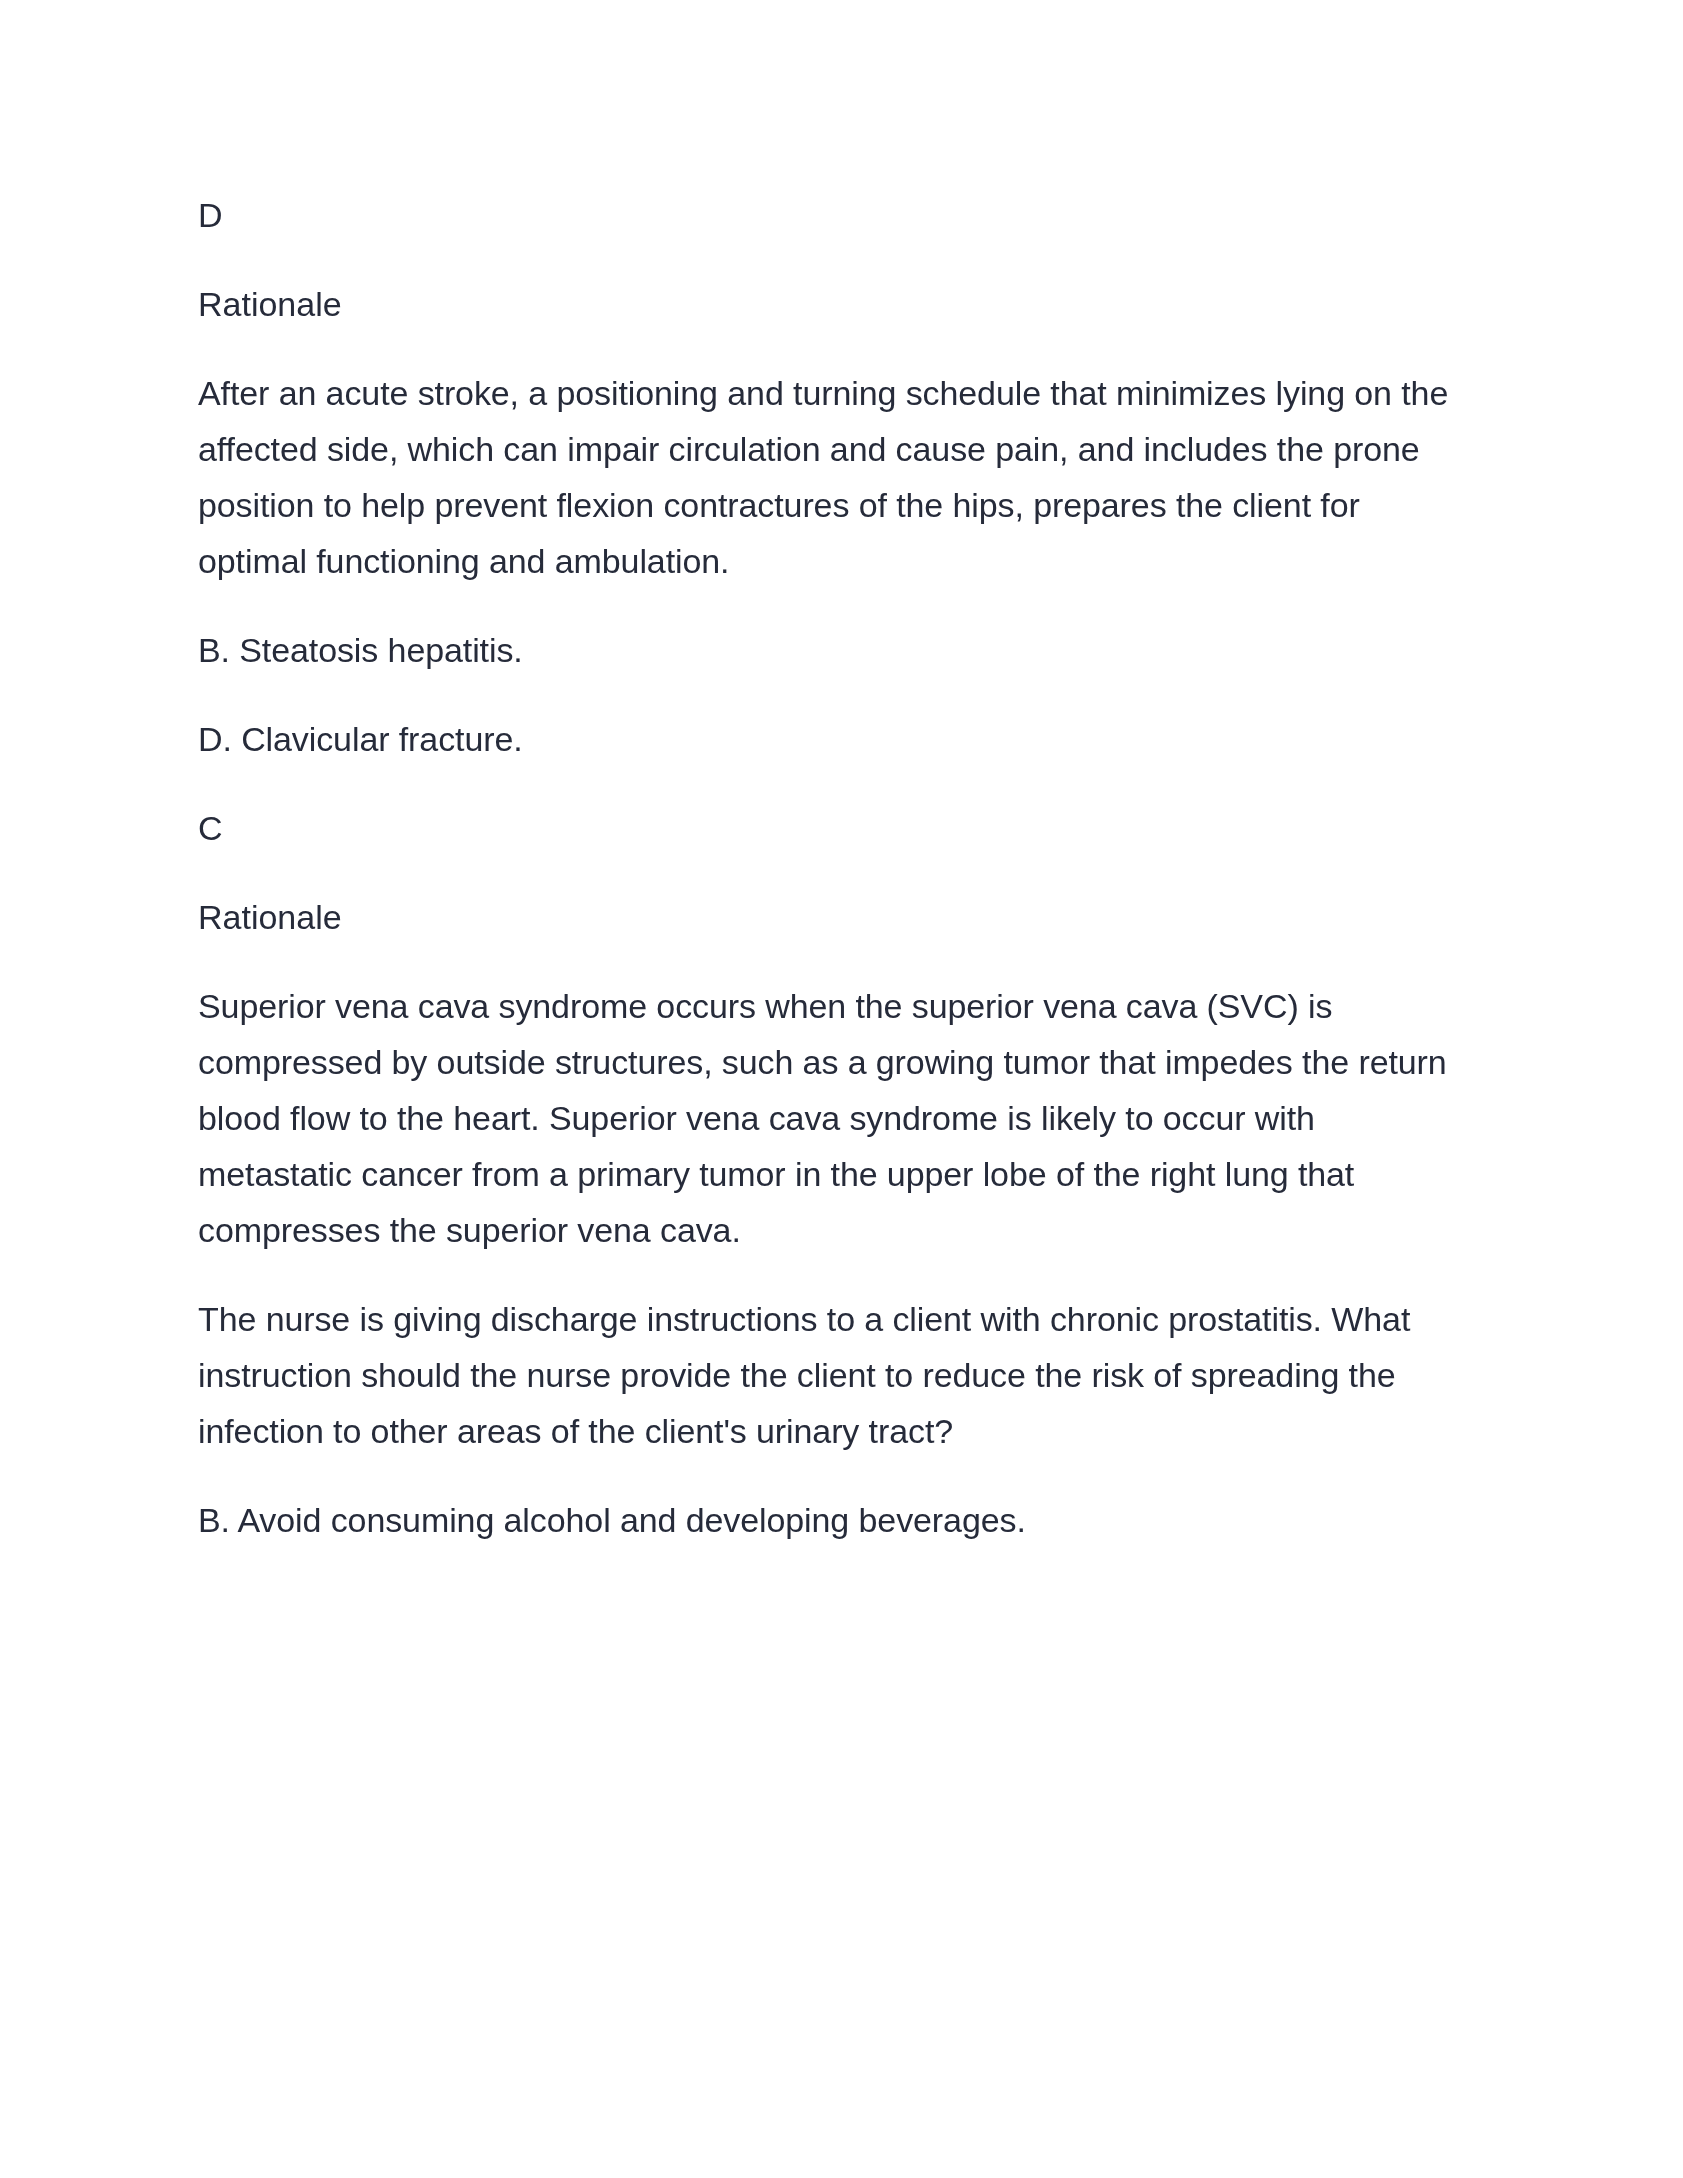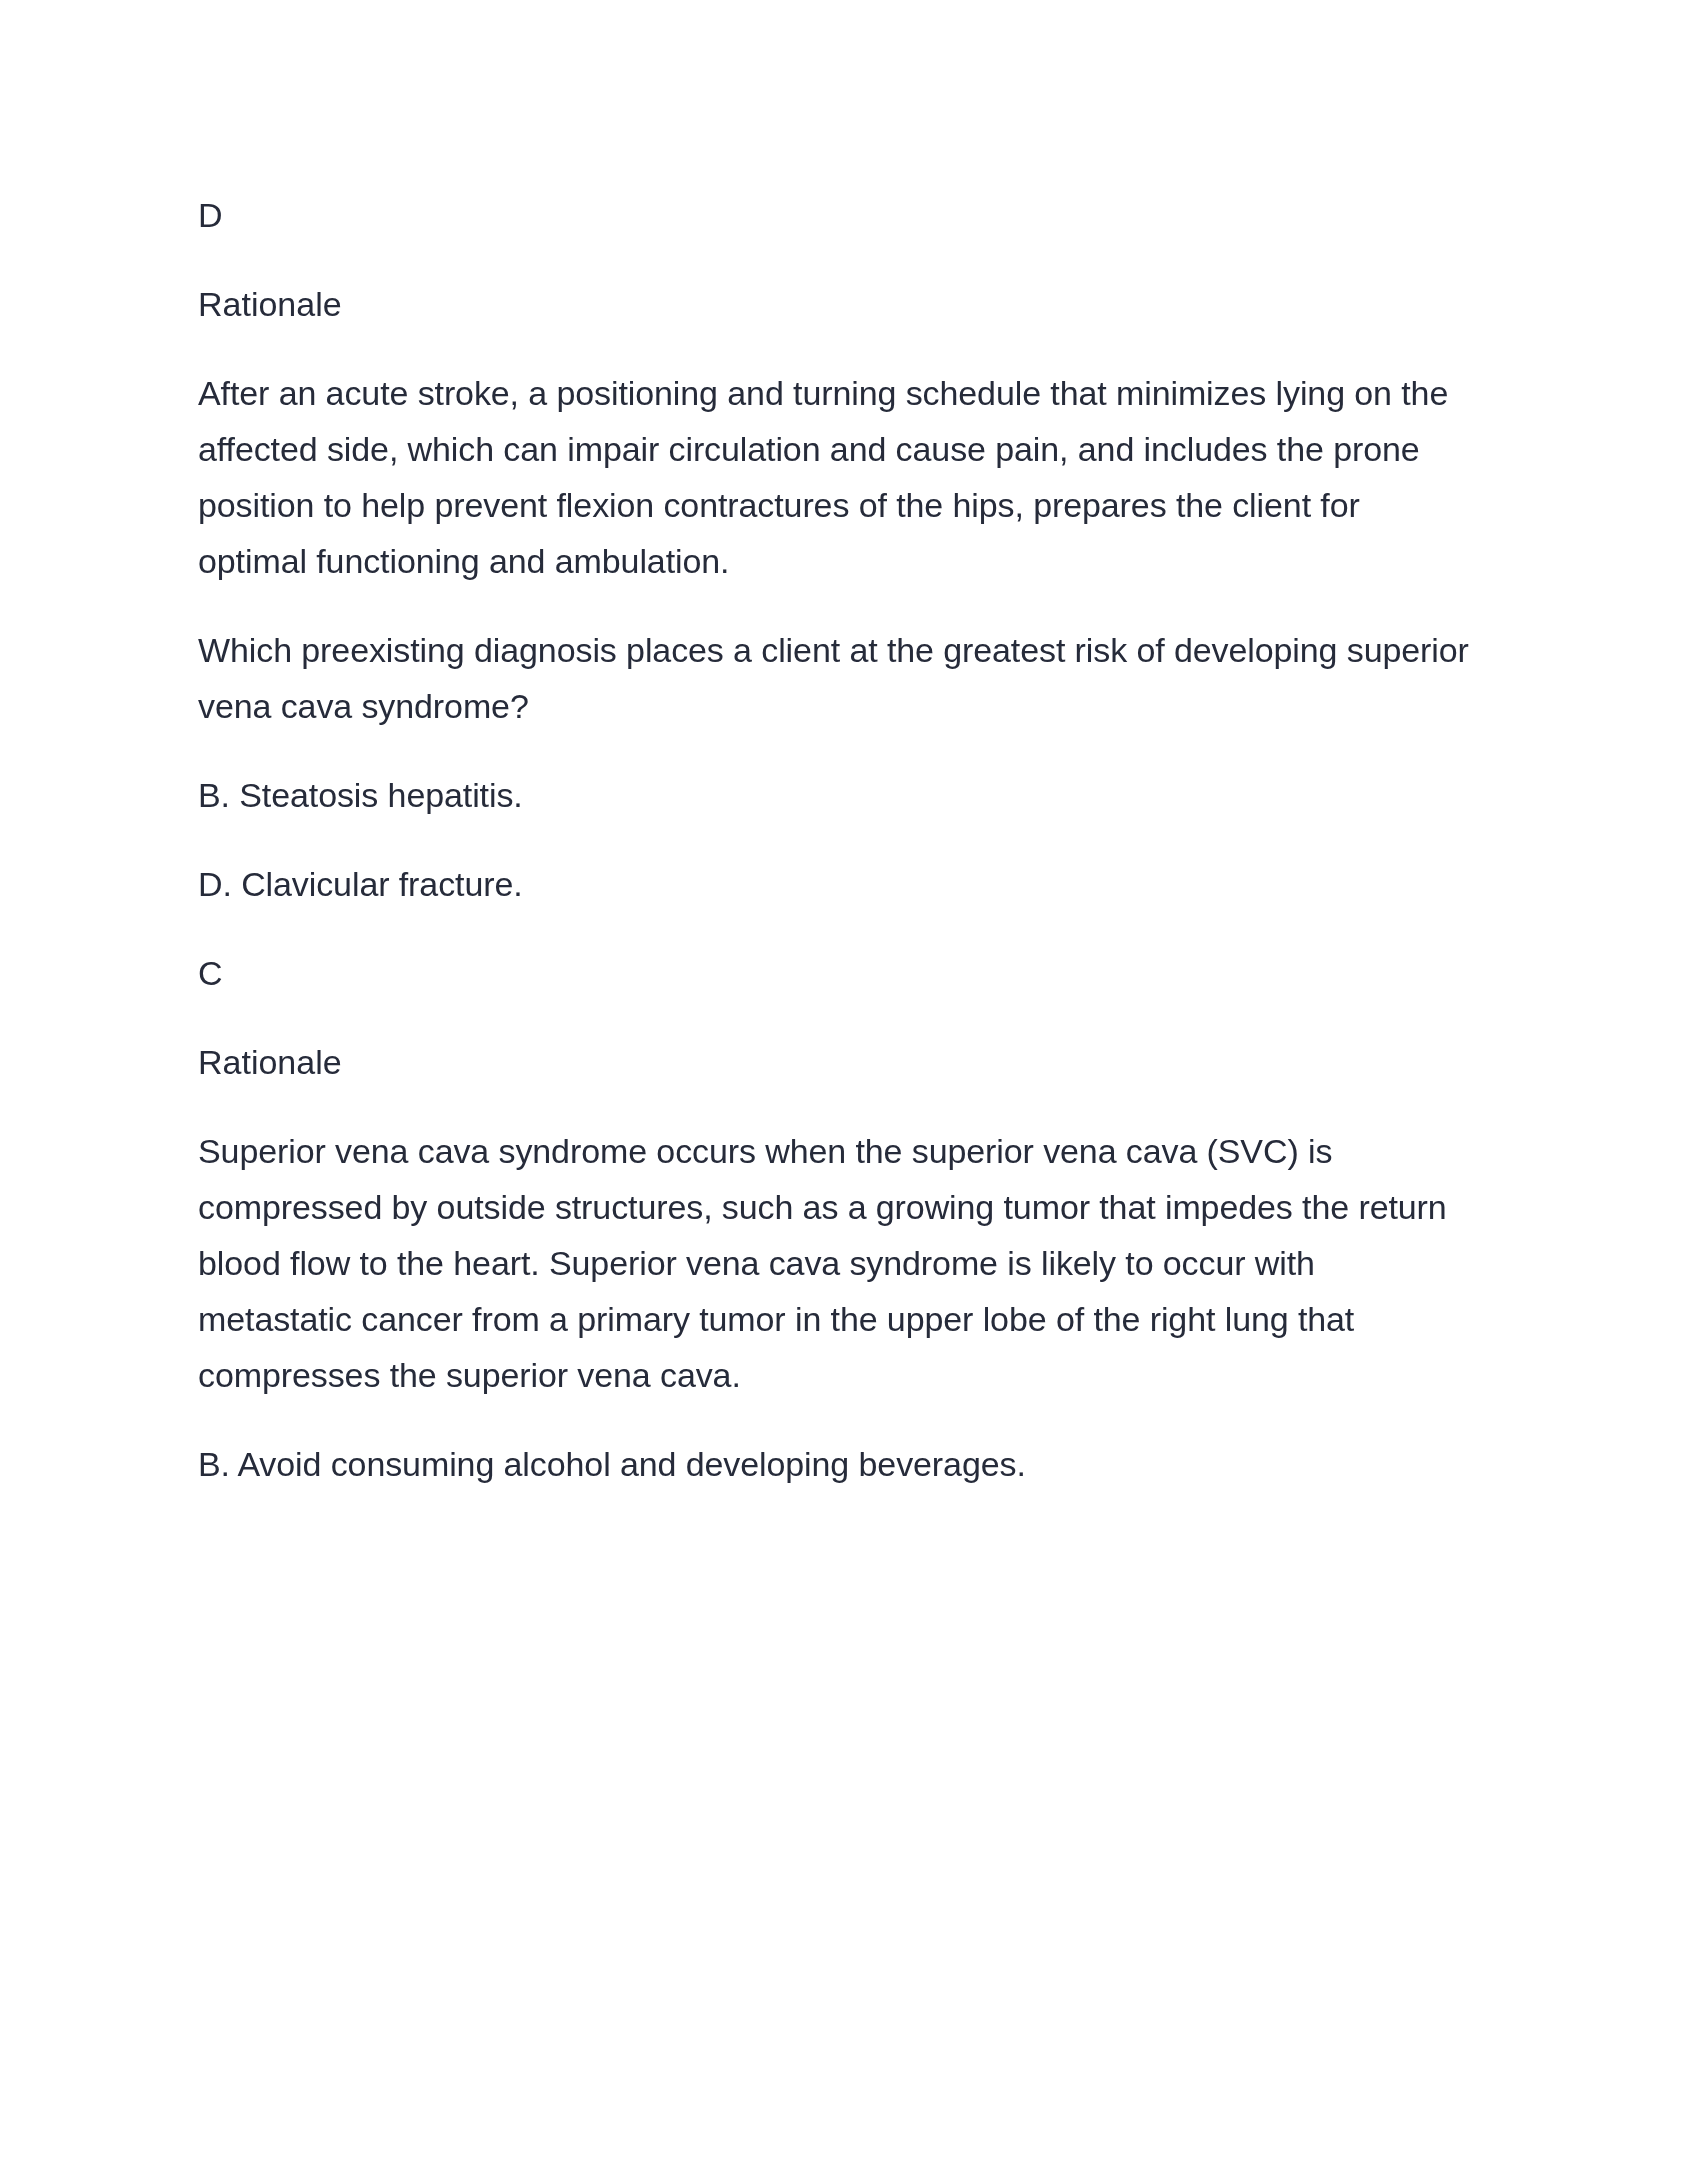--- a/index.html
+++ b/index.html
@@ -36,22 +36,22 @@
     }
   </style>
 </head>
 <body>
 
 <div class="page">
   <p class="plain">D</p>
   <p class="plain">Rationale</p>
   <p class="bold">After an acute stroke, a positioning and turning schedule that minimizes lying on the affected side, which can impair circulation and cause pain, and includes the prone position to help prevent flexion contractures of the hips, prepares the client for optimal functioning and ambulation.</p>
 
-  <p class="bold">Which preexisting diagnosis places a client at the greatest risk of developing superior vena cava syndrome?</p>
   <p class="bold">B. Steatosis hepatitis.</p>
   <p class="bold">D. Clavicular fracture.</p>
   <p class="plain">C</p>
   <p class="plain">Rationale</p>
   <p class="bold">Superior vena cava syndrome occurs when the superior vena cava (SVC) is compressed by outside structures, such as a growing tumor that impedes the return blood flow to the heart. Superior vena cava syndrome is likely to occur with metastatic cancer from a primary tumor in the upper lobe of the right lung that compresses the superior vena cava.</p>
 
+  <p class="bold">The nurse is giving discharge instructions to a client with chronic prostatitis. What instruction should the nurse provide the client to reduce the risk of spreading the infection to other areas of the client's urinary tract?</p>
   <p class="bold">B. Avoid consuming alcohol and developing beverages.</p>
 </div>
 
 
 </body></html>

